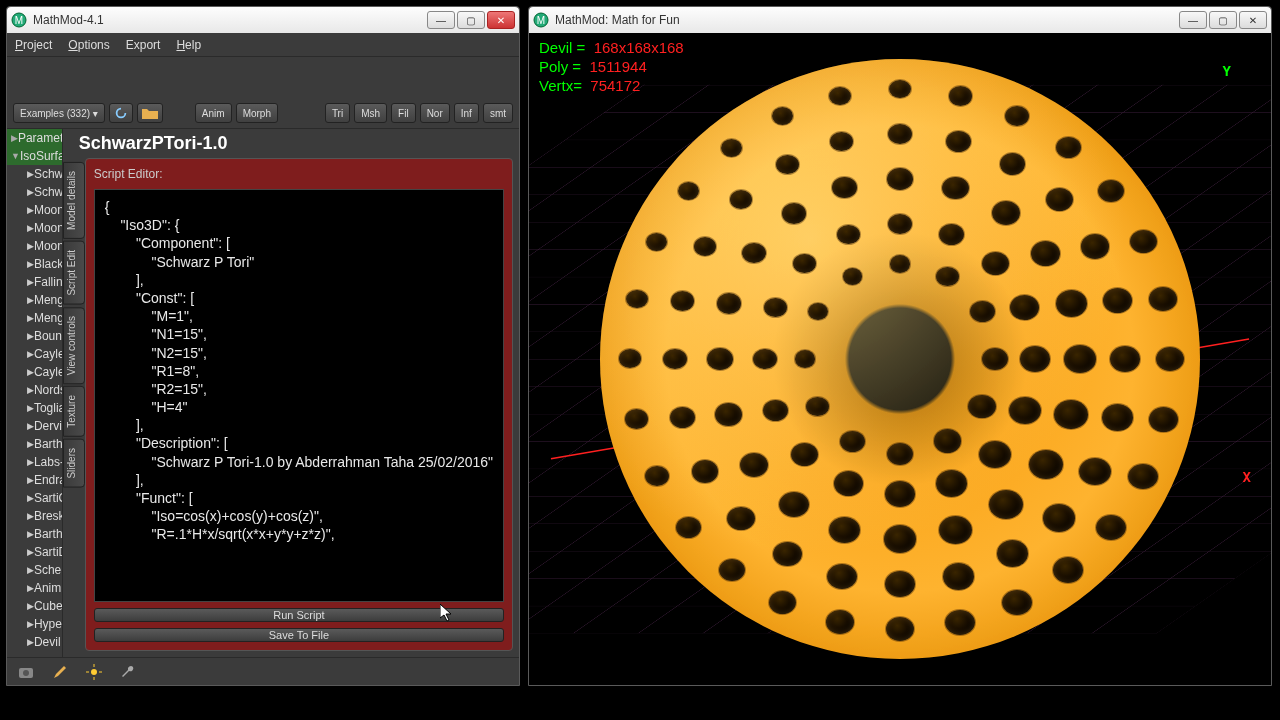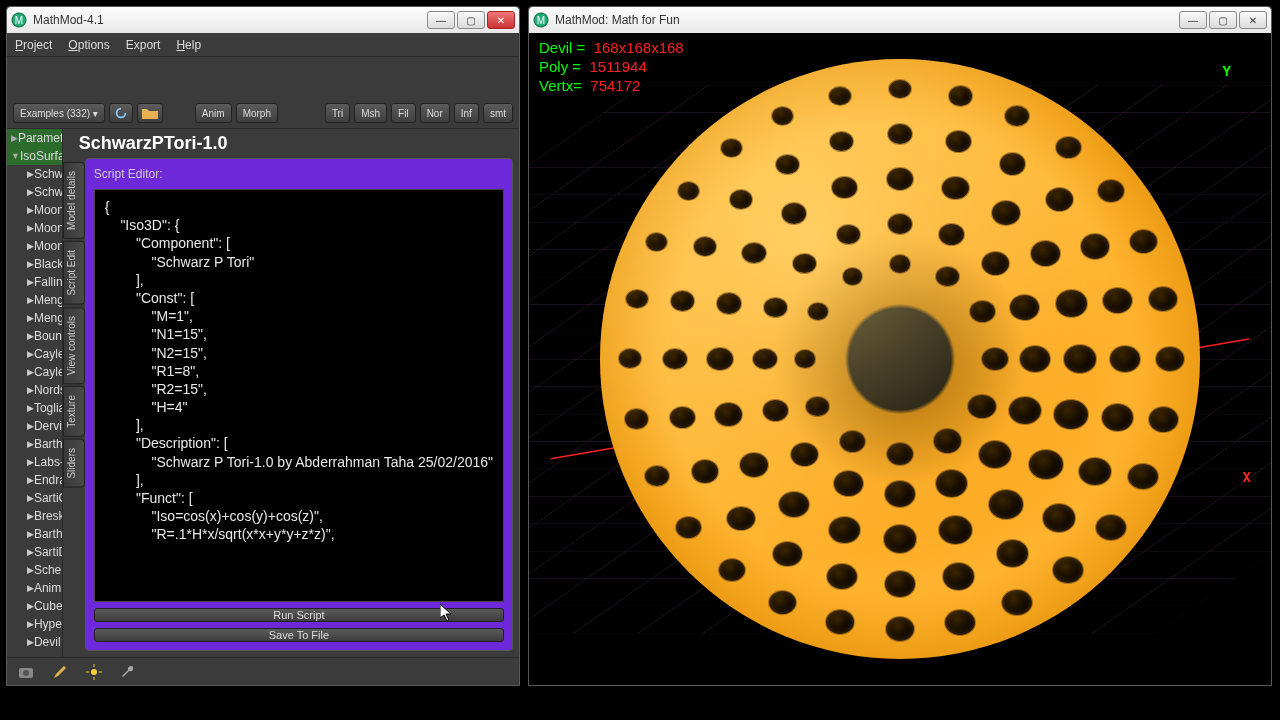--- a/index.html
+++ b/index.html
@@ -36,21 +36,21 @@
 .tree-node.l2 .arrow { color:#ccc; }
 .tree::-webkit-scrollbar { width: 10px; }
 .tree::-webkit-scrollbar-thumb { background:#666; }
 .tree::-webkit-scrollbar-track { background:#2a2a2a; }
 
 .right-pane { flex: 1; display: flex; flex-direction: column; padding: 0 6px 6px 0; }
 .model-title { font-size: 18px; font-weight: bold; color: #fff; padding: 4px 16px; }
 .tabs-and-editor { flex:1; display:flex; }
 .side-tabs { width: 22px; display:flex; flex-direction:column; gap:2px; padding-top:4px; }
 .stab { flex:0 0 auto; writing-mode: vertical-rl; transform: rotate(180deg); font-size:10px; color:#ccc; background: linear-gradient(90deg,#4a4a4a,#3a3a3a); border:1px solid #222; border-radius: 4px 0 0 4px; padding: 8px 2px; text-align:center; }
-.editor-box { flex:1; background:#6d28d9; border:1px solid #555; border-radius:4px; padding:8px; display:flex; flex-direction:column; }
+.editor-box { flex:1; background:#7f1d1d; border:1px solid #555; border-radius:4px; padding:8px; display:flex; flex-direction:column; }
 .editor-label { font-size:12px; color:#ccc; margin-bottom:8px; }
 .script-area { flex:1; background:#000; border:1px solid #444; color:#e8e8e8; font-size:14px; padding:8px 10px; overflow:auto; white-space:pre; font-family: "Segoe UI", sans-serif; line-height:1.3; position:relative; }
 .script-area::-webkit-scrollbar { width:10px; }
 .script-area::-webkit-scrollbar-thumb { background:#666; }
 .editor-buttons { display:flex; gap:6px; margin-top:6px;flex-direction:column; }
 .ebtn { flex:1; height:22px; background: linear-gradient(#5a5a5a,#3d3d3d); border:1px solid #222; border-radius:3px; color:#ddd; font-size:11px; display:flex;align-items:center;justify-content:center; }
 
 .statusbar { height:28px; background:#3b3b3b; border-top:1px solid #2a2a2a; display:flex; align-items:center; padding:0 10px; gap:16px; }
 .sicon { width:18px; height:18px; display:flex;align-items:center;justify-content:center; }
 

